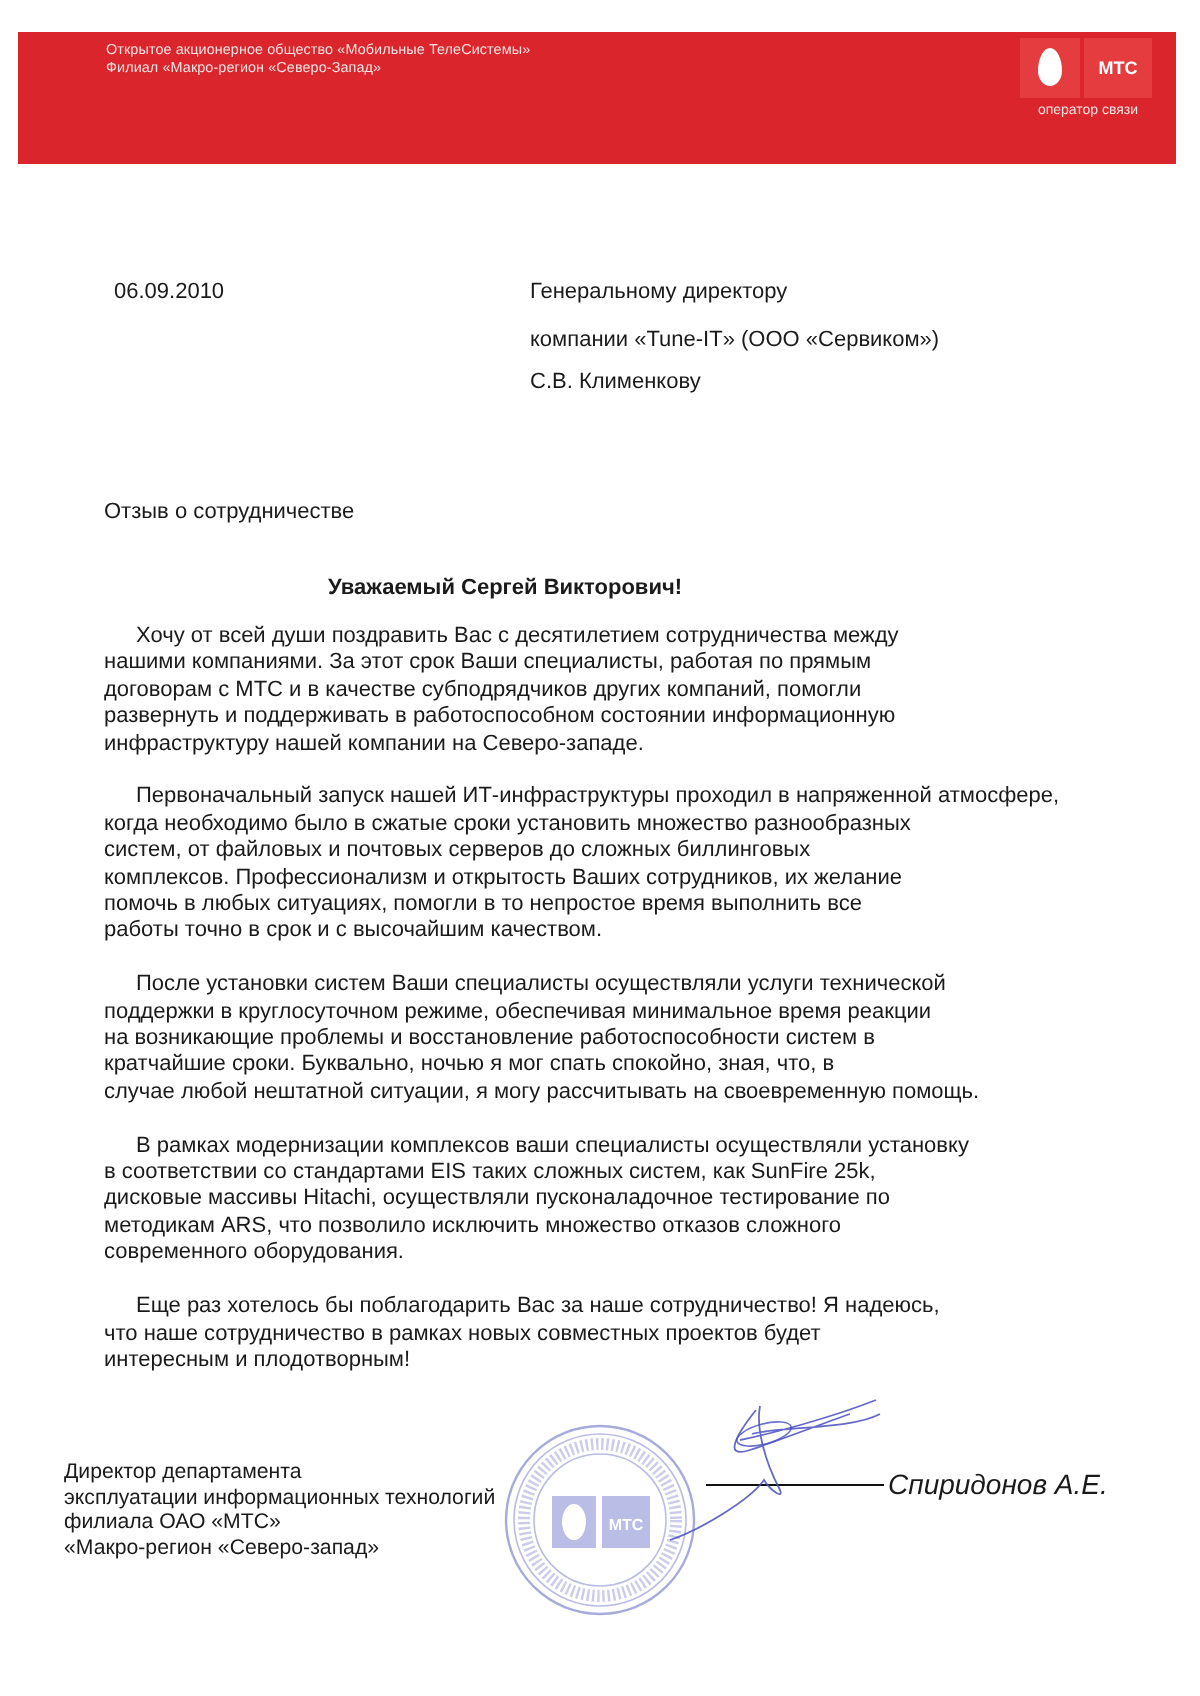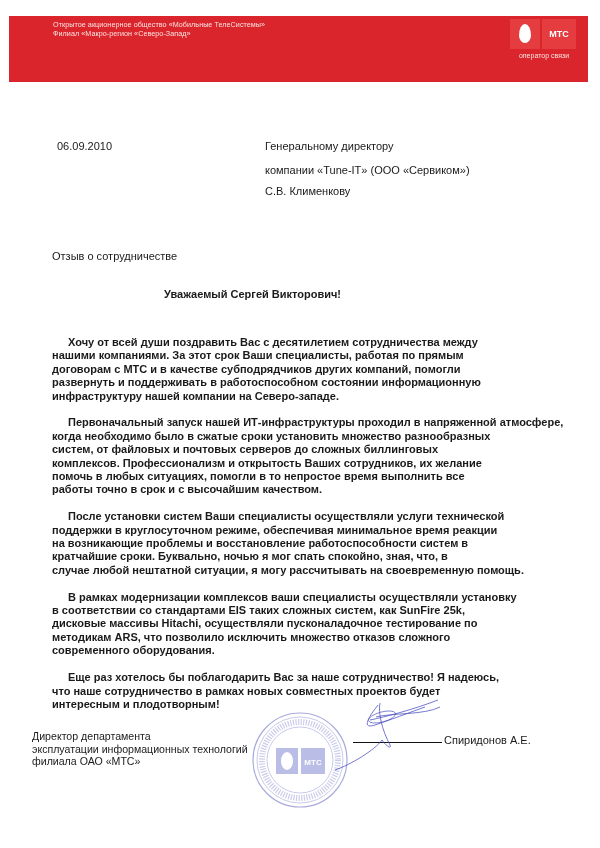--- a/index.html
+++ b/index.html
@@ -36,30 +36,30 @@
 
   .date { position: absolute; left: 57px; top: 140px; font-size: 11px; }
   .addressee { position: absolute; left: 265px; top: 140px; font-size: 11px; }
   .addressee .l1 { position: absolute; top: 0; white-space: nowrap; }
   .addressee .l2 { position: absolute; top: 24px; white-space: nowrap; }
   .addressee .l3 { position: absolute; top: 45px; white-space: nowrap; }
 
   .subject { position: absolute; left: 52px; top: 250px; font-size: 11px; }
   .salutation { position: absolute; left: 0; width: 505px; top: 288px; text-align: center; font-size: 11px; font-weight: bold; }
 
-  .body-text { position: absolute; left: 52px; top: 336px; width: 500px; font-size: 11px; line-height: 13.4px; font-weight: bold; }
+  .body-text { position: absolute; left: 52px; top: 312px; width: 500px; font-size: 11px; line-height: 13.4px; }
   .para { margin: 0 0 13.4px 0; }
   .para .ln { white-space: nowrap; display: block; }
   .para .ln.first { padding-left: 16px; }
 
   .signer { position: absolute; left: 32px; top: 730px; font-size: 10.6px; line-height: 12.5px; }
   .signer div { white-space: nowrap; }
 
   .sign-line { position: absolute; left: 353px; top: 742px; width: 89px; height: 1px; background: #111; }
-  .sign-name { position: absolute; left: 444px; top: 734px; font-size: 11px; }
+  .sign-name { position: absolute; left: 444px; top: 734px; font-size: 14px; font-style: italic; }
 
   .stamp { position: absolute; left: 250px; top: 710px; width: 100px; height: 100px; }
   .signature { position: absolute; left: 330px; top: 695px; width: 120px; height: 80px; }
 </style>
 </head>
 <body>
 
 <div class="header-band"></div>
 <div class="header-lines">
   <div>Открытое акционерное общество «Мобильные ТелеСистемы»</div>
@@ -117,20 +117,21 @@
     <span class="ln first">Еще раз хотелось бы поблагодарить Вас за наше сотрудничество! Я надеюсь,</span>
     <span class="ln">что  наше сотрудничество в рамках новых совместных проектов будет</span>
     <span class="ln">интересным и плодотворным!</span>
   </div>
 </div>
 
 <div class="signer">
   <div>Директор департамента</div>
   <div>эксплуатации информационных технологий</div>
   <div>филиала ОАО «МТС»</div>
+  <div>«Макро-регион «Северо-запад»</div>
 </div>
 
 <svg class="stamp" viewBox="0 0 100 100">
   <circle cx="50" cy="50" r="47" fill="none" stroke="#8a8fd0" stroke-width="1.2" opacity="0.75"></circle>
   <circle cx="50" cy="50" r="43" fill="none" stroke="#8a8fd0" stroke-width="0.8" opacity="0.6"></circle>
   <circle cx="50" cy="50" r="33" fill="none" stroke="#8a8fd0" stroke-width="0.8" opacity="0.6"></circle>
   <circle cx="50" cy="50" r="38" fill="none" stroke="#8a8fd0" stroke-width="6" stroke-dasharray="1.2 1.4" opacity="0.45"></circle>
   <rect x="26" y="38" width="22" height="26" fill="#a9acdf" opacity="0.8"></rect>
   <ellipse cx="37" cy="51" rx="6" ry="9" fill="#ffffff"></ellipse>
   <rect x="51" y="38" width="24" height="26" fill="#a9acdf" opacity="0.8"></rect>

